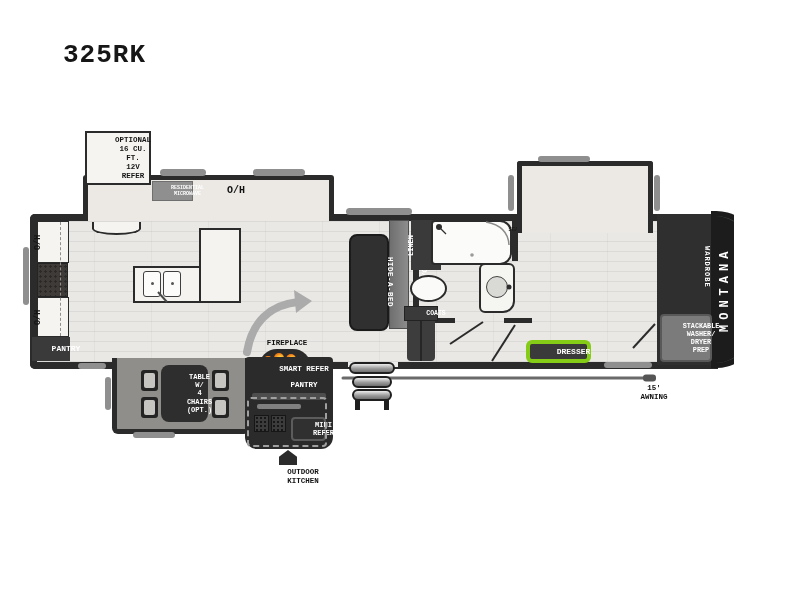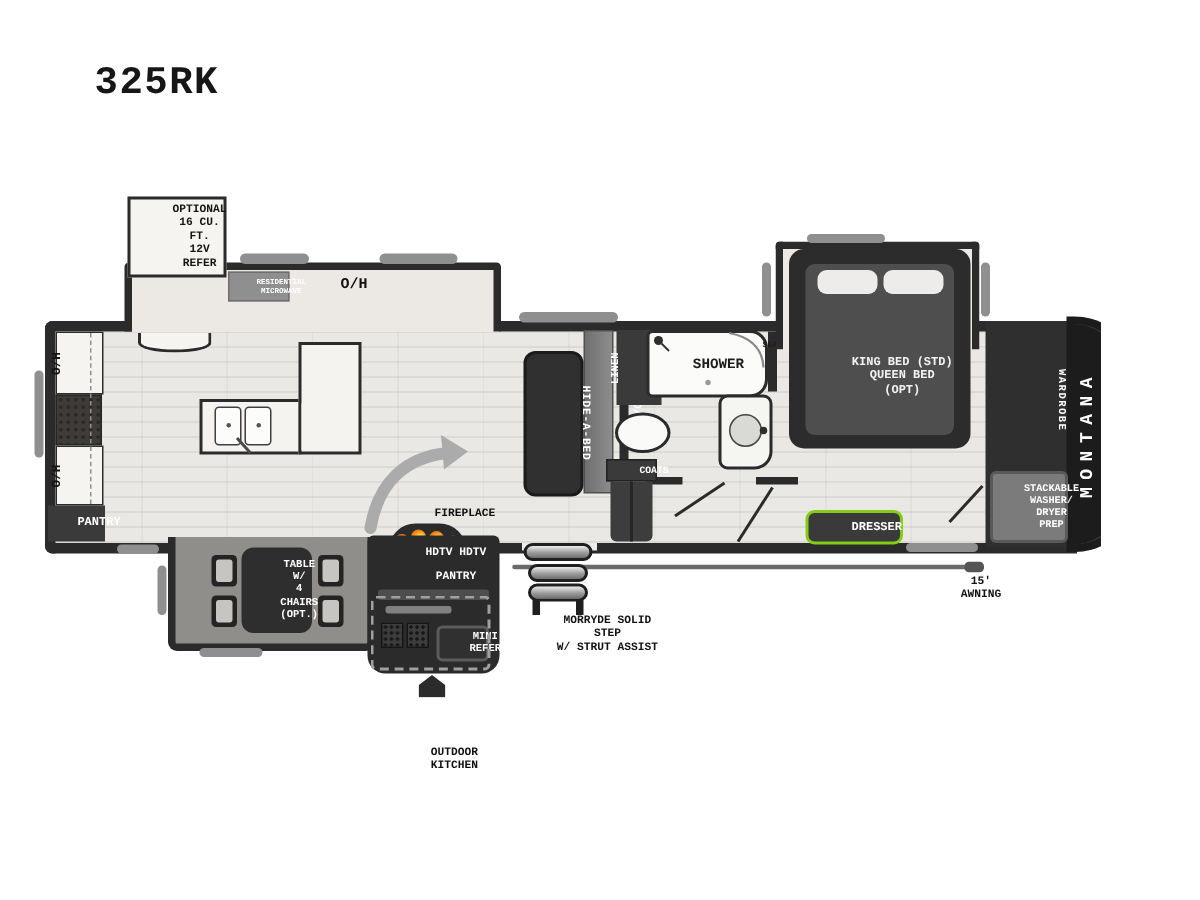--- a/index.html
+++ b/index.html
@@ -82,21 +82,20 @@
   </div>
   <div class="abs" style="left:349px;top:234px;width:40px;height:97px;background:#303030;border:2px solid #1b1b1b;border-radius:8px;">
     <div class="abs lbl vtext" style="left:8px;top:0;width:20px;height:93px;color:#fff;font-size:7.5px;letter-spacing:0.5px;">HIDE-A-BED</div>
   </div>
 
   <div class="abs lbl dark-lbl vup" style="left:411px;top:220px;width:17px;height:50px;font-size:7px;">LINEN</div>
   <div class="abs wall" style="left:413px;top:270px;width:6px;height:48px;"></div>
   <div class="abs wall" style="left:512px;top:221px;width:6px;height:40px;"></div>
 
   <div class="abs" style="left:431px;top:220px;width:81px;height:45px;background:#fbfbfa;border:2.5px solid #2b2b2b;border-radius:4px 12px 12px 4px;">
-    <div class="abs lbl" style="left:0;top:0;width:62px;height:41px;font-size:9.5px;color:#1d1d1d;">SHOWER</div>
     <div class="abs lbl" style="left:52px;top:4px;width:24px;height:8px;font-size:5.5px;color:#1d1d1d;">SEAT</div>
   </div>
 
   <div class="abs" style="left:410px;top:275px;width:37px;height:27px;background:#fafaf8;border:2px solid #2b2b2b;border-radius:50%;"></div>
 
   <div class="abs" style="left:479px;top:263px;width:36px;height:50px;background:#f5f5f2;border:2px solid #2b2b2b;border-radius:6px 6px 12px 6px;">
     <div class="abs" style="left:5px;top:11px;width:22px;height:22px;background:#d9d9d6;border:1.5px solid #444;border-radius:50%;"></div>
   </div>
 
   <div class="abs wall" style="left:431px;top:318px;width:24px;height:5px;"></div>
@@ -105,44 +104,37 @@
   <div class="abs lbl dark-lbl" style="left:404px;top:306px;width:34px;height:15px;font-size:6.5px;border:1px solid #222;">COATS</div>
   <div class="abs" style="left:407px;top:321px;width:28px;height:40px;background:#3d3d3d;border-radius:0 0 4px 4px;">
     <div class="abs" style="left:13px;top:0;width:2px;height:40px;background:#262626;"></div>
   </div>
 
   <div class="abs slidefloor floor" style="left:517px;top:161px;width:136px;height:72px;border:5px solid #2b2b2b;border-bottom:none;border-radius:3px 3px 0 0;"></div>
   <div class="abs handle" style="left:508px;top:175px;width:6px;height:36px;"></div>
   <div class="abs handle" style="left:654px;top:175px;width:6px;height:36px;"></div>
   <div class="abs handle" style="left:538px;top:156px;width:52px;height:6px;"></div>
 
-  <div class="abs" style="left:526px;top:166px;width:121px;height:133px;background:#2c2c2c;border-radius:10px;">
-    <div class="abs" style="left:11px;top:10px;width:99px;height:114px;background:#4e4e4e;border-radius:6px;"></div>
-    <div class="abs" style="left:19px;top:14px;width:40px;height:16px;background:#edecea;border-radius:6px;"></div>
-    <div class="abs" style="left:63px;top:14px;width:40px;height:16px;background:#edecea;border-radius:6px;"></div>
-    <div class="abs lbl" style="left:11px;top:70px;width:99px;height:30px;color:#f2f2f2;font-size:8px;">KING BED (STD)
-QUEEN BED (OPT)</div>
-  </div>
 
   <div class="abs" style="left:657px;top:214px;width:61px;height:151px;background:#2f2f2f;">
     <div class="abs lbl vtext" style="left:20px;top:8px;width:16px;height:90px;color:#fff;font-size:7px;letter-spacing:1px;">WARDROBE</div>
   </div>
   <div class="abs lbl" style="left:660px;top:314px;width:52px;height:48px;background:#7b7b7b;border:2px solid #595959;border-radius:4px;color:#fff;font-size:6.8px;z-index:6;">STACKABLE
 WASHER/
 DRYER
 PREP</div>
 
   <div class="abs" style="left:758px;top:276px;width:24px;height:28px;background:#3b3b3b;border-radius:0 8px 8px 0;"></div>
   <div class="abs" style="left:711px;top:211px;width:63px;height:157px;background:#1c1c1c;border-radius:0 58px 58px 0 / 0 79px 79px 0;z-index:5;">
     <div class="abs" style="left:4px;top:5px;width:52px;height:147px;border-right:3px solid #46504f;border-radius:0 52px 52px 0 / 0 74px 74px 0;"></div>
     <div class="abs lbl vup" style="left:14px;top:8px;width:16px;height:141px;color:#fff;font-size:12px;letter-spacing:5px;">MONTANA</div>
     <div class="abs lbl vup" style="left:31px;top:26px;width:8px;height:105px;color:#dedede;font-size:4.5px;letter-spacing:1.5px;">HIGH COUNTRY</div>
   </div>
 
-  <div class="abs lbl dark-lbl" style="left:537px;top:340px;width:65px;height:23px;font-size:8px;border-radius:6px;border:2px solid #84cc16;">DRESSER</div>
+  <div class="abs lbl dark-lbl" style="left:526px;top:340px;width:65px;height:23px;font-size:8px;border-radius:6px;border:4px solid #84cc16;">DRESSER</div>
 
   <div class="abs handle" style="left:78px;top:363px;width:28px;height:6px;"></div>
   <div class="abs handle" style="left:604px;top:362px;width:48px;height:6px;"></div>
 
   <svg class="abs" width="800" height="600" style="left:0;top:0;pointer-events:none;">
     <line x1="343" y1="378" x2="645" y2="378" stroke="#6a6a6a" stroke-width="3" stroke-linecap="round"></line>
     <rect x="643" y="374.5" width="13" height="7" rx="3" fill="#555"></rect>
     <path d="M 247,352 C 252,322 270,305 298,302" stroke="#ababab" stroke-width="8" fill="none" stroke-linecap="round"></path>
     <polygon points="312,301 294,290 296,313" fill="#ababab"></polygon>
     <path d="M 486,222 Q 508,226 509,245" stroke="#8a8a8a" stroke-width="1.5" fill="none"></path>
@@ -169,45 +161,43 @@
     <div class="abs chair" style="left:95px;top:39px;width:17px;height:21px;">
         <div></div>
       </div>
     <div class="abs lbl" style="left:44px;top:7px;width:47px;height:57px;background:#2e2e2e;border-radius:8px;color:#fff;font-size:7px;">TABLE W/
 4 CHAIRS
 (OPT.)</div>
   </div>
   <div class="abs handle" style="left:133px;top:432px;width:42px;height:6px;"></div>
   <div class="abs handle" style="left:105px;top:377px;width:6px;height:33px;"></div>
 
-  <div class="abs lbl" style="left:256px;top:338px;width:78px;height:10px;font-size:7.5px;color:#111;">FIREPLACE</div>
+  <div class="abs lbl" style="left:233px;top:338px;width:78px;height:10px;font-size:7.5px;color:#111;">FIREPLACE</div>
   <div class="abs" style="left:259px;top:349px;width:52px;height:18px;background:#2b2b2b;border-radius:26px 26px 0 0;overflow:hidden;">
     <span class="flame" style="left:4px;top:7px;"></span>
     <span class="flame" style="left:15px;top:4px;"></span>
     <span class="flame" style="left:27px;top:5px;"></span>
     <span class="flame" style="left:38px;top:8px;"></span>
   </div>
   <div class="abs" style="left:245px;top:357px;width:88px;height:92px;background:#2b2b2b;border-radius:4px 4px 12px 12px;">
-    <div class="abs lbl" style="left:0;top:7px;width:88px;height:10px;color:#fff;font-size:7.5px;">HDTV HDTV</div>
+    <div class="abs lbl" style="left:0;top:7px;width:88px;height:10px;color:#fff;font-size:7.5px;">SMART REFER</div>
     <div class="abs lbl" style="left:0;top:23px;width:88px;height:10px;color:#fff;font-size:7.5px;">PANTRY</div>
     <div class="abs" style="left:7px;top:36px;width:74px;height:7px;background:#4d4d4d;border-radius:2px;"></div>
     <div class="abs" style="left:12px;top:47px;width:44px;height:5px;background:#808080;border-radius:2px;"></div>
     <div class="abs grill" style="left:9px;top:58px;width:15px;height:17px;"></div>
     <div class="abs grill" style="left:26px;top:58px;width:15px;height:17px;"></div>
     <div class="abs lbl" style="left:46px;top:60px;width:35px;height:24px;background:#303030;border:2px solid #5c5c5c;border-radius:4px;color:#fff;font-size:7px;">MINI
 REFER</div>
   </div>
   <div class="abs" style="left:247px;top:397px;width:80px;height:50px;border:2px dashed #a0a0a0;border-radius:4px;"></div>
   <div class="abs" style="left:279px;top:450px;width:18px;height:15px;background:#2b2b2b;clip-path:polygon(50% 0,100% 45%,100% 100%,0 100%,0 45%);"></div>
-  <div class="abs lbl" style="left:249px;top:467px;width:78px;height:20px;font-size:7.5px;color:#111;margin-top:30px;">OUTDOOR
+  <div class="abs lbl" style="left:249px;top:467px;width:78px;height:20px;font-size:7.5px;color:#111;">OUTDOOR
 KITCHEN</div>
 
   <div class="abs step" style="left:349px;top:362px;width:46px;height:12px;"></div>
   <div class="abs step" style="left:352px;top:376px;width:40px;height:12px;"></div>
   <div class="abs step" style="left:352px;top:389px;width:40px;height:12px;"></div>
   <div class="abs" style="left:355px;top:400px;width:5px;height:10px;background:#1f1f1f;"></div>
   <div class="abs" style="left:384px;top:400px;width:5px;height:10px;background:#1f1f1f;"></div>
-  <div class="abs lbl" style="left:335px;top:413px;width:110px;height:20px;font-size:7.5px;color:#111;">MORRYDE SOLID STEP
-W/ STRUT ASSIST</div>
 
   <div class="abs lbl" style="left:606px;top:388px;width:66px;height:10px;font-size:7.5px;color:#111;">15' AWNING</div>
 
 </div>
 
 </body></html>

